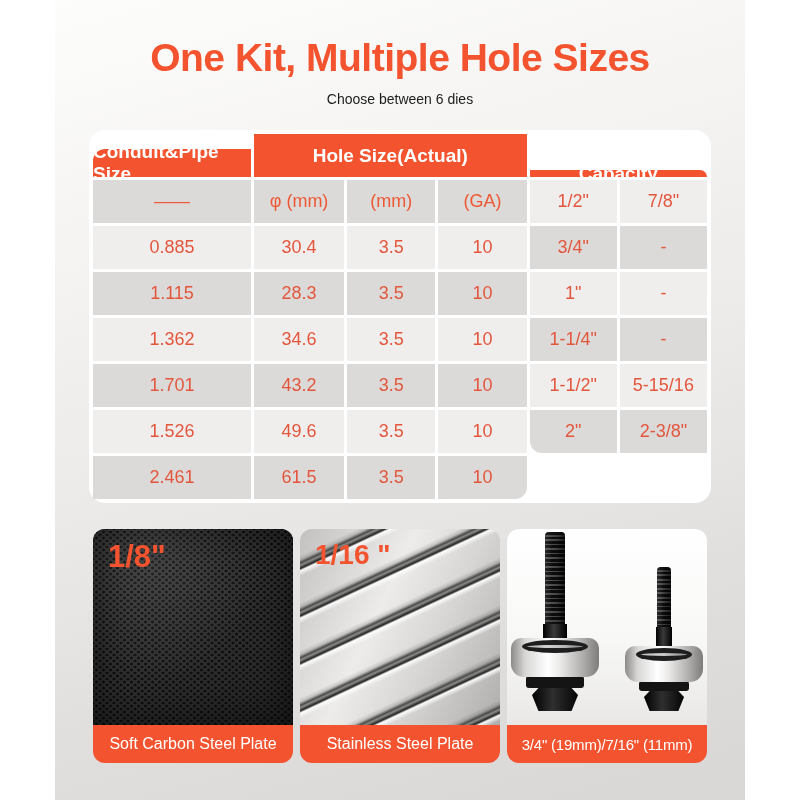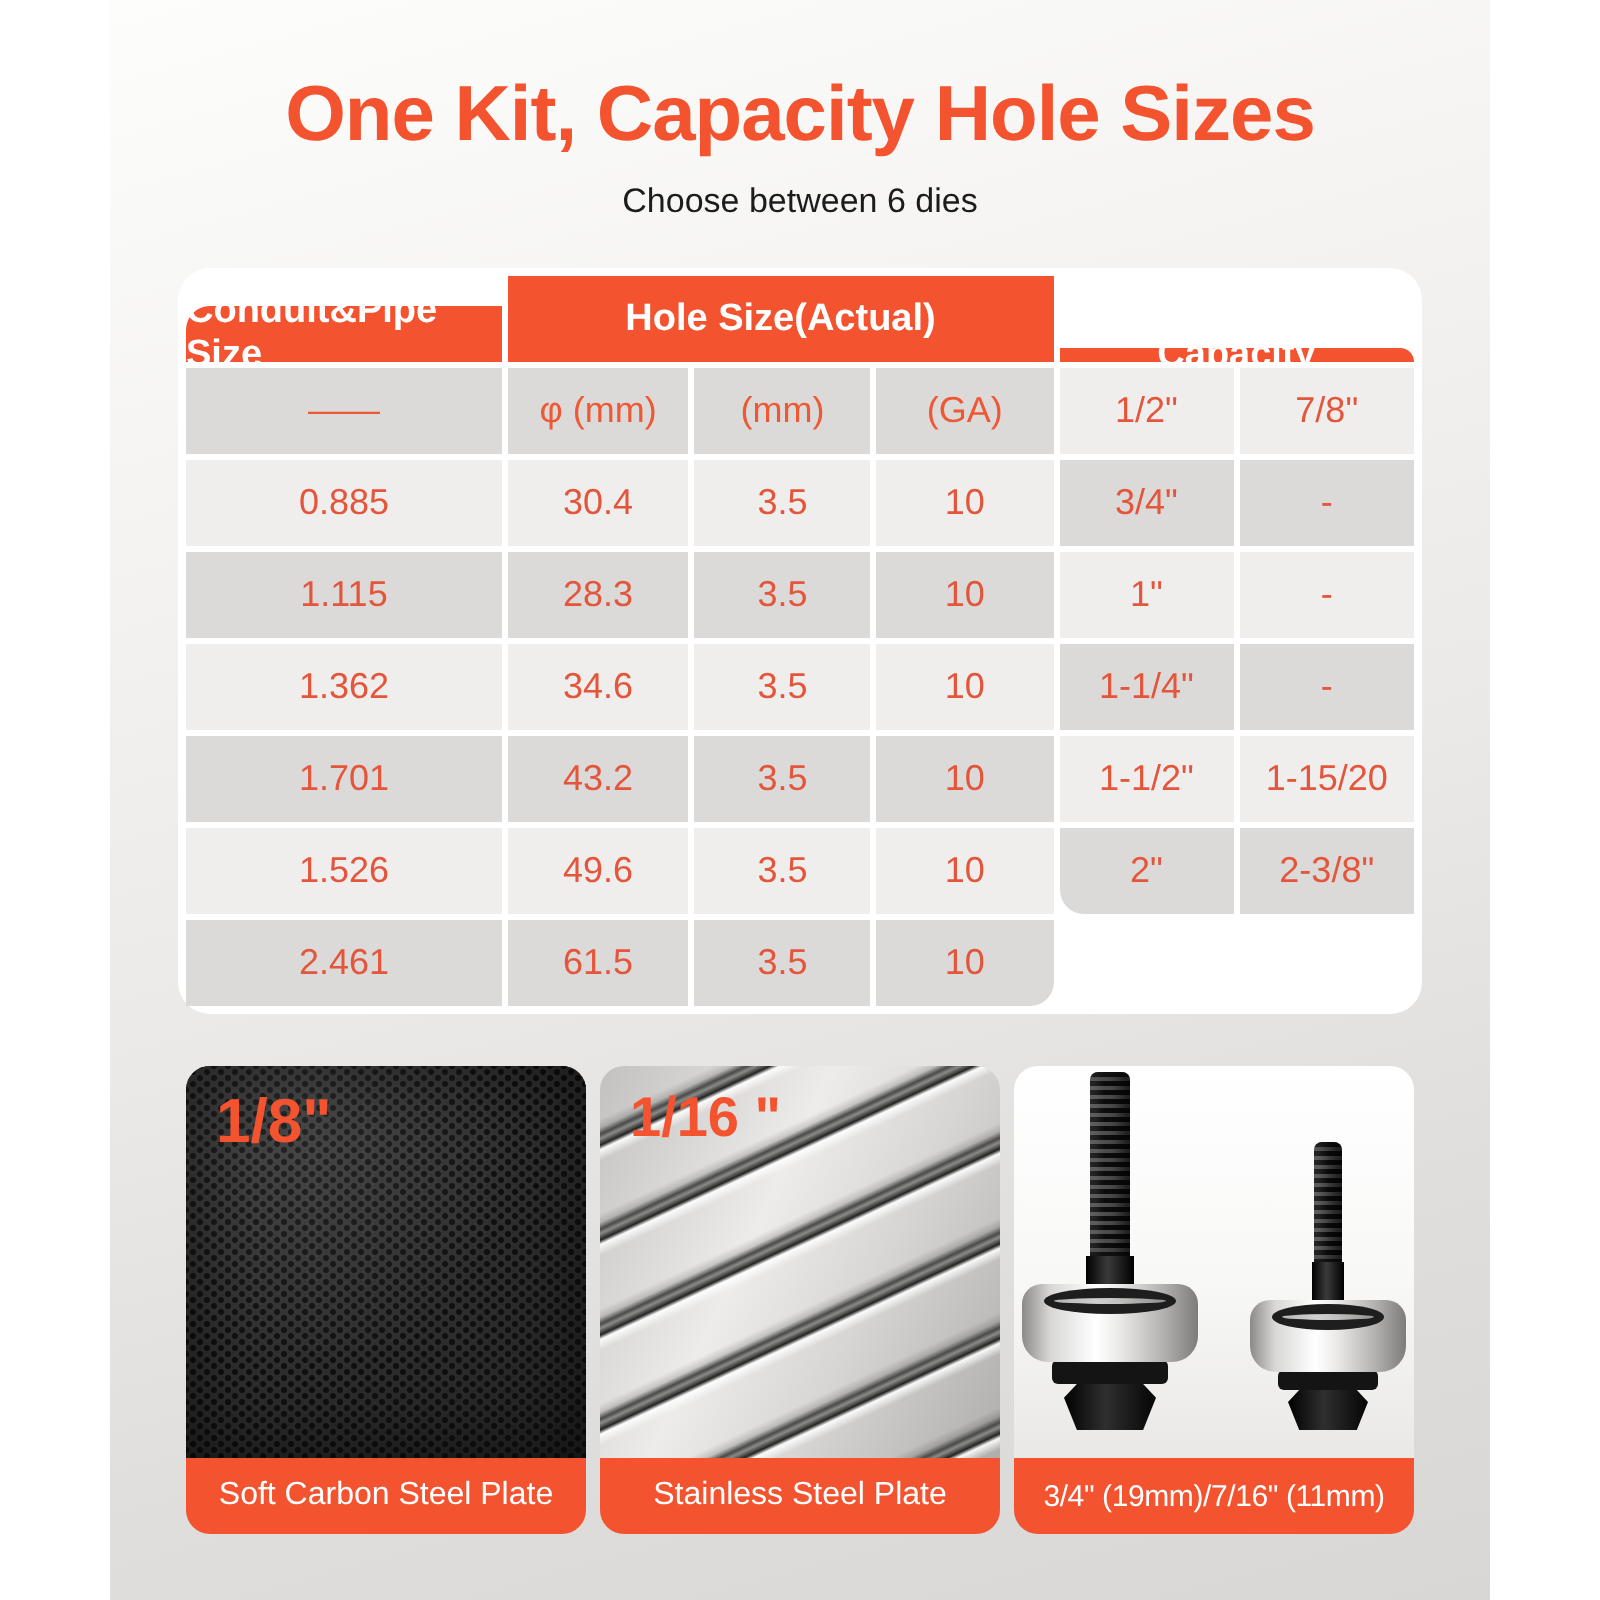--- a/index.html
+++ b/index.html
@@ -10,21 +10,21 @@
   .canvas {
     position:absolute; left:55px; top:0; width:690px; height:800px;
     background:linear-gradient(165deg,#FDFDFC 0%,#F4F3F2 28%,#EAE9E8 55%,#DFDEDD 78%,#D8D7D6 100%);
   }
 
   .title {
     margin-top:36px; text-align:center;
     font-size:39px; font-weight:bold; letter-spacing:-0.5px;
     color:var(--accent);
   }
-  .subtitle { margin-top:11px; text-align:center; font-size:17px; color:#1c1c1c; }
+  .subtitle { margin-top:11px; text-align:center; font-size:14px; color:#1c1c1c; }
 
   
   .spec-table {
     width:622px; margin:23px auto 0;
     background:#ffffff; border-radius:16px; padding:4px;
     display:grid;
     grid-template-columns:163fr 93fr 91fr 91fr 90fr 90fr;
     grid-auto-rows:43px; gap:3px;
   }
   .cell { display:flex; align-items:center; justify-content:center; font-size:18px; color:var(--cell-text); }
@@ -107,21 +107,21 @@
   .hexnut.big { width:46px; height:23px; }
   .hexnut.small { width:40px; height:20px; }
   .cap-small { font-size:15px; letter-spacing:-0.2px; }
 </style>
 </head>
 <body>
 
 <div class="page">
   <div class="canvas">
 
-    <h1 class="title">One Kit, Capacity Hole Sizes</h1>
+    <h1 class="title">One Kit, Multiple Hole Sizes</h1>
     <div class="subtitle">Choose between 6 dies</div>
 
     <div class="spec-table">
 
       <div class="cell hdr1 tl">Conduit&amp;Pipe Size</div>
       <div class="cell hdr1 span3">Hole Size(Actual)</div>
       <div class="cell hdr1 span2 tr">Capacity</div>
 
       <div class="cell hdr2">——</div>
       <div class="cell hdr2">φ (mm)</div>
@@ -150,21 +150,21 @@
       <div class="cell light">10</div>
 
       <div class="cell dark">1-1/4"</div>
       <div class="cell dark">-</div>
       <div class="cell dark">1.701</div>
       <div class="cell dark">43.2</div>
       <div class="cell dark">3.5</div>
       <div class="cell dark">10</div>
 
       <div class="cell light">1-1/2"</div>
-      <div class="cell light">1-15/20</div>
+      <div class="cell light">5-15/16</div>
       <div class="cell light">1.526</div>
       <div class="cell light">49.6</div>
       <div class="cell light">3.5</div>
       <div class="cell light">10</div>
 
       <div class="cell dark bl">2"</div>
       <div class="cell dark">2-3/8"</div>
       <div class="cell dark">2.461</div>
       <div class="cell dark">61.5</div>
       <div class="cell dark">3.5</div>

